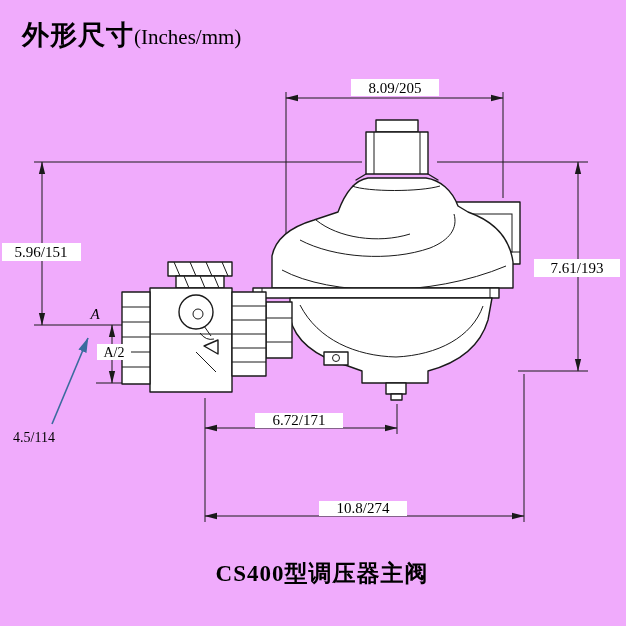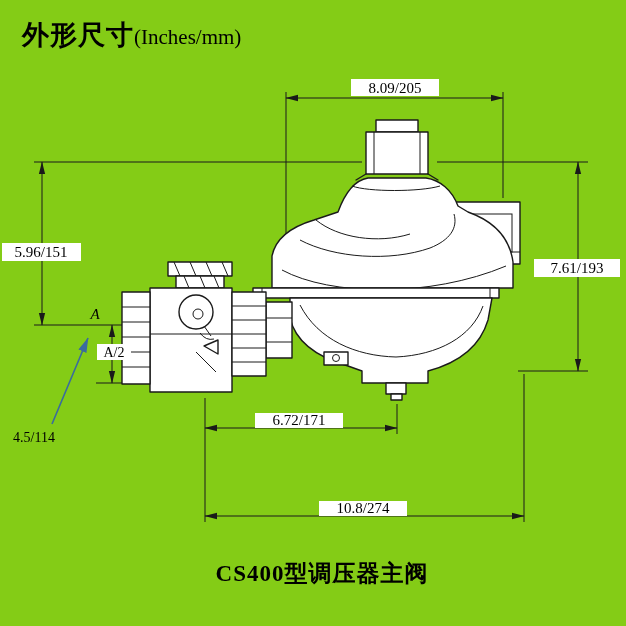--- a/index.html
+++ b/index.html
@@ -1,16 +1,16 @@
 <!DOCTYPE html>
 <html><head>
 <meta charset="utf-8">
 <style>
   html,body{margin:0;padding:0;background:#ffffff;}
-  .canvas{position:relative;width:626px;height:626px;background:#84cc16;overflow:hidden;
+  .canvas{position:relative;width:626px;height:626px;background:#f0abfc;overflow:hidden;
           font-family:"Liberation Serif",serif;}
   svg{display:block;}
   .dim{stroke:#1a1a1a;stroke-width:1;fill:none;}
   .draw{stroke:#1a1a1a;stroke-width:1.4;fill:none;stroke-linejoin:round;stroke-linecap:round;}
   .drawf{stroke:#1a1a1a;stroke-width:1.4;fill:#ffffff;stroke-linejoin:round;}
   .thin{stroke:#1a1a1a;stroke-width:1;fill:none;}
   .tbg{fill:#ffffff;}
   text{fill:#000000;}
   .dimtext{font:15px "Liberation Serif",serif;}
   .dimtext-sm{font:14px "Liberation Serif",serif;}

